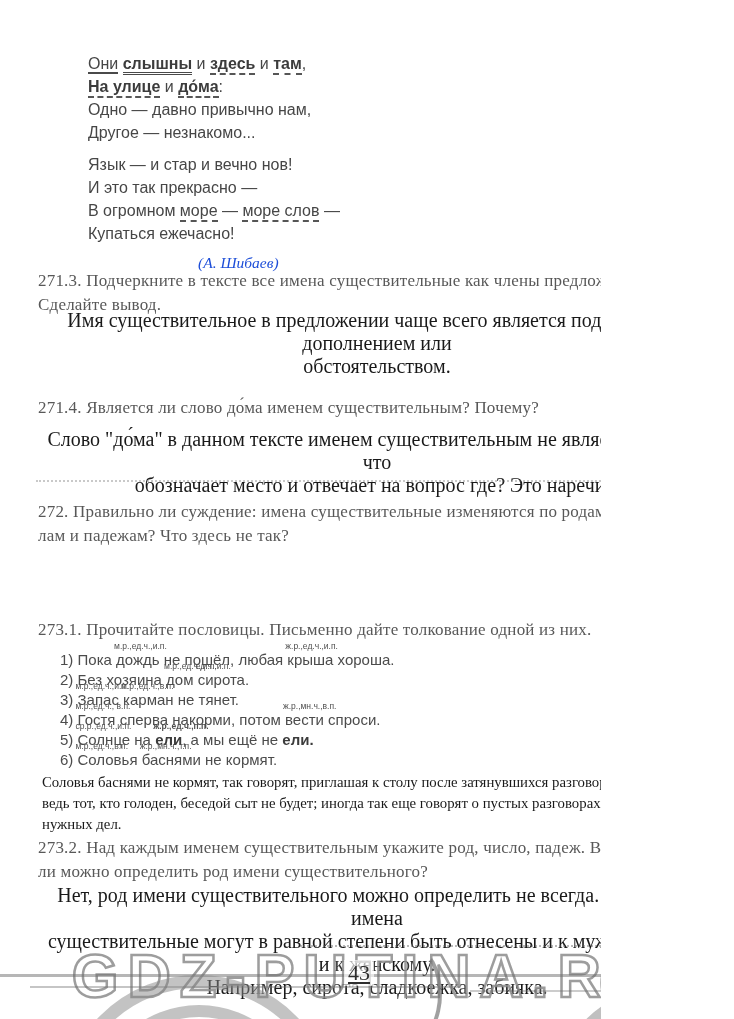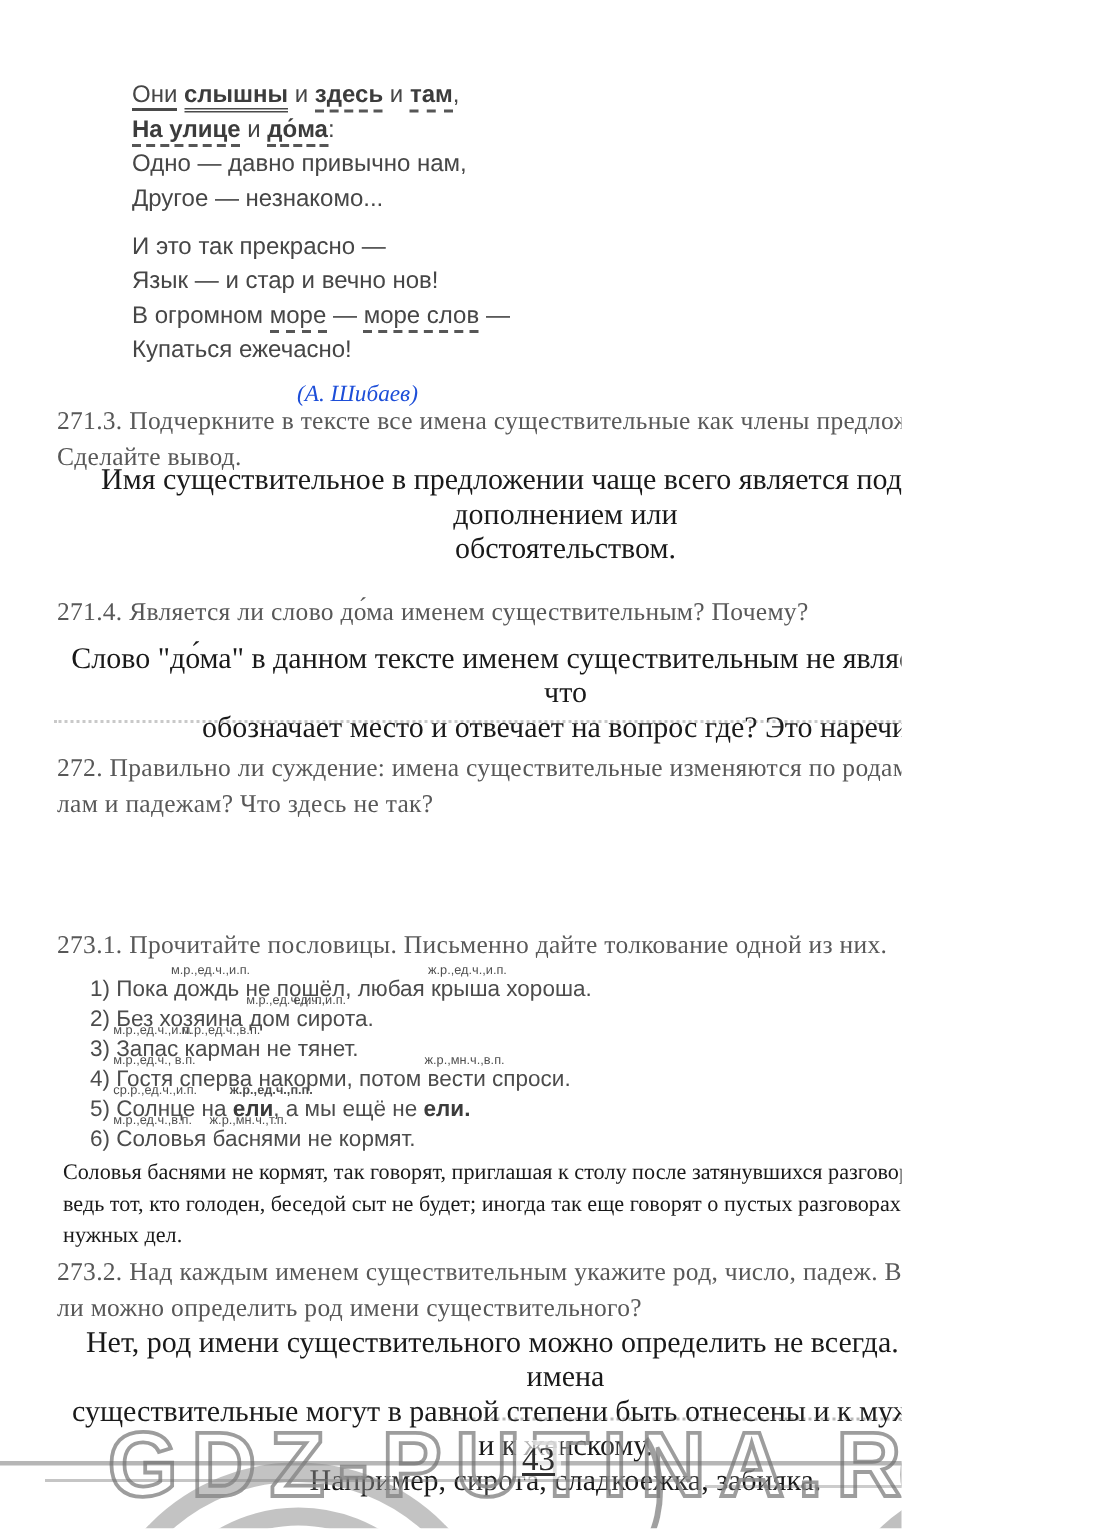--- a/index.html
+++ b/index.html
@@ -81,22 +81,22 @@
 
   <section class="poem">
     <div id="poem-stanzas">
         <div class="stanza">
           <div class="poem-line"><span class="u-solid">Они</span><span> </span><span class="u-double seg-bold">слышны</span><span> и </span><span class="u-dashdot seg-bold">здесь</span><span> и </span><span class="u-dashdot seg-bold">там</span><span>,</span></div>
           <div class="poem-line"><span class="u-dashdot seg-bold">На улице</span><span> и </span><span class="u-dashdot seg-bold">до́ма</span><span>:</span></div>
           <div class="poem-line"><span>Одно — давно привычно нам,</span></div>
           <div class="poem-line"><span>Другое — незнакомо...</span></div>
         </div>
         <div class="stanza">
+          <div class="poem-line"><span>Язык — и стар и вечно нов!</span></div>
           <div class="poem-line"><span>И это так прекрасно —</span></div>
-          <div class="poem-line"><span>Язык — и стар и вечно нов!</span></div>
           <div class="poem-line"><span>В огромном </span><span class="u-dashdot">море</span><span> — </span><span class="u-dashdot">море слов</span><span> —</span></div>
           <div class="poem-line"><span>Купаться ежечасно!</span></div>
         </div>
       </div>
     <div class="poem-author">(А. Шибаев)</div>
   </section>
 
   <div class="ex-title pos-t271-3">271.3. Подчеркните в тексте все имена существительные как члены предложения.
 Сделайте вывод.</div>
   <div class="answer pos-a271-3">Имя существительное в предложении чаще всего является подлежащим, дополнением или

